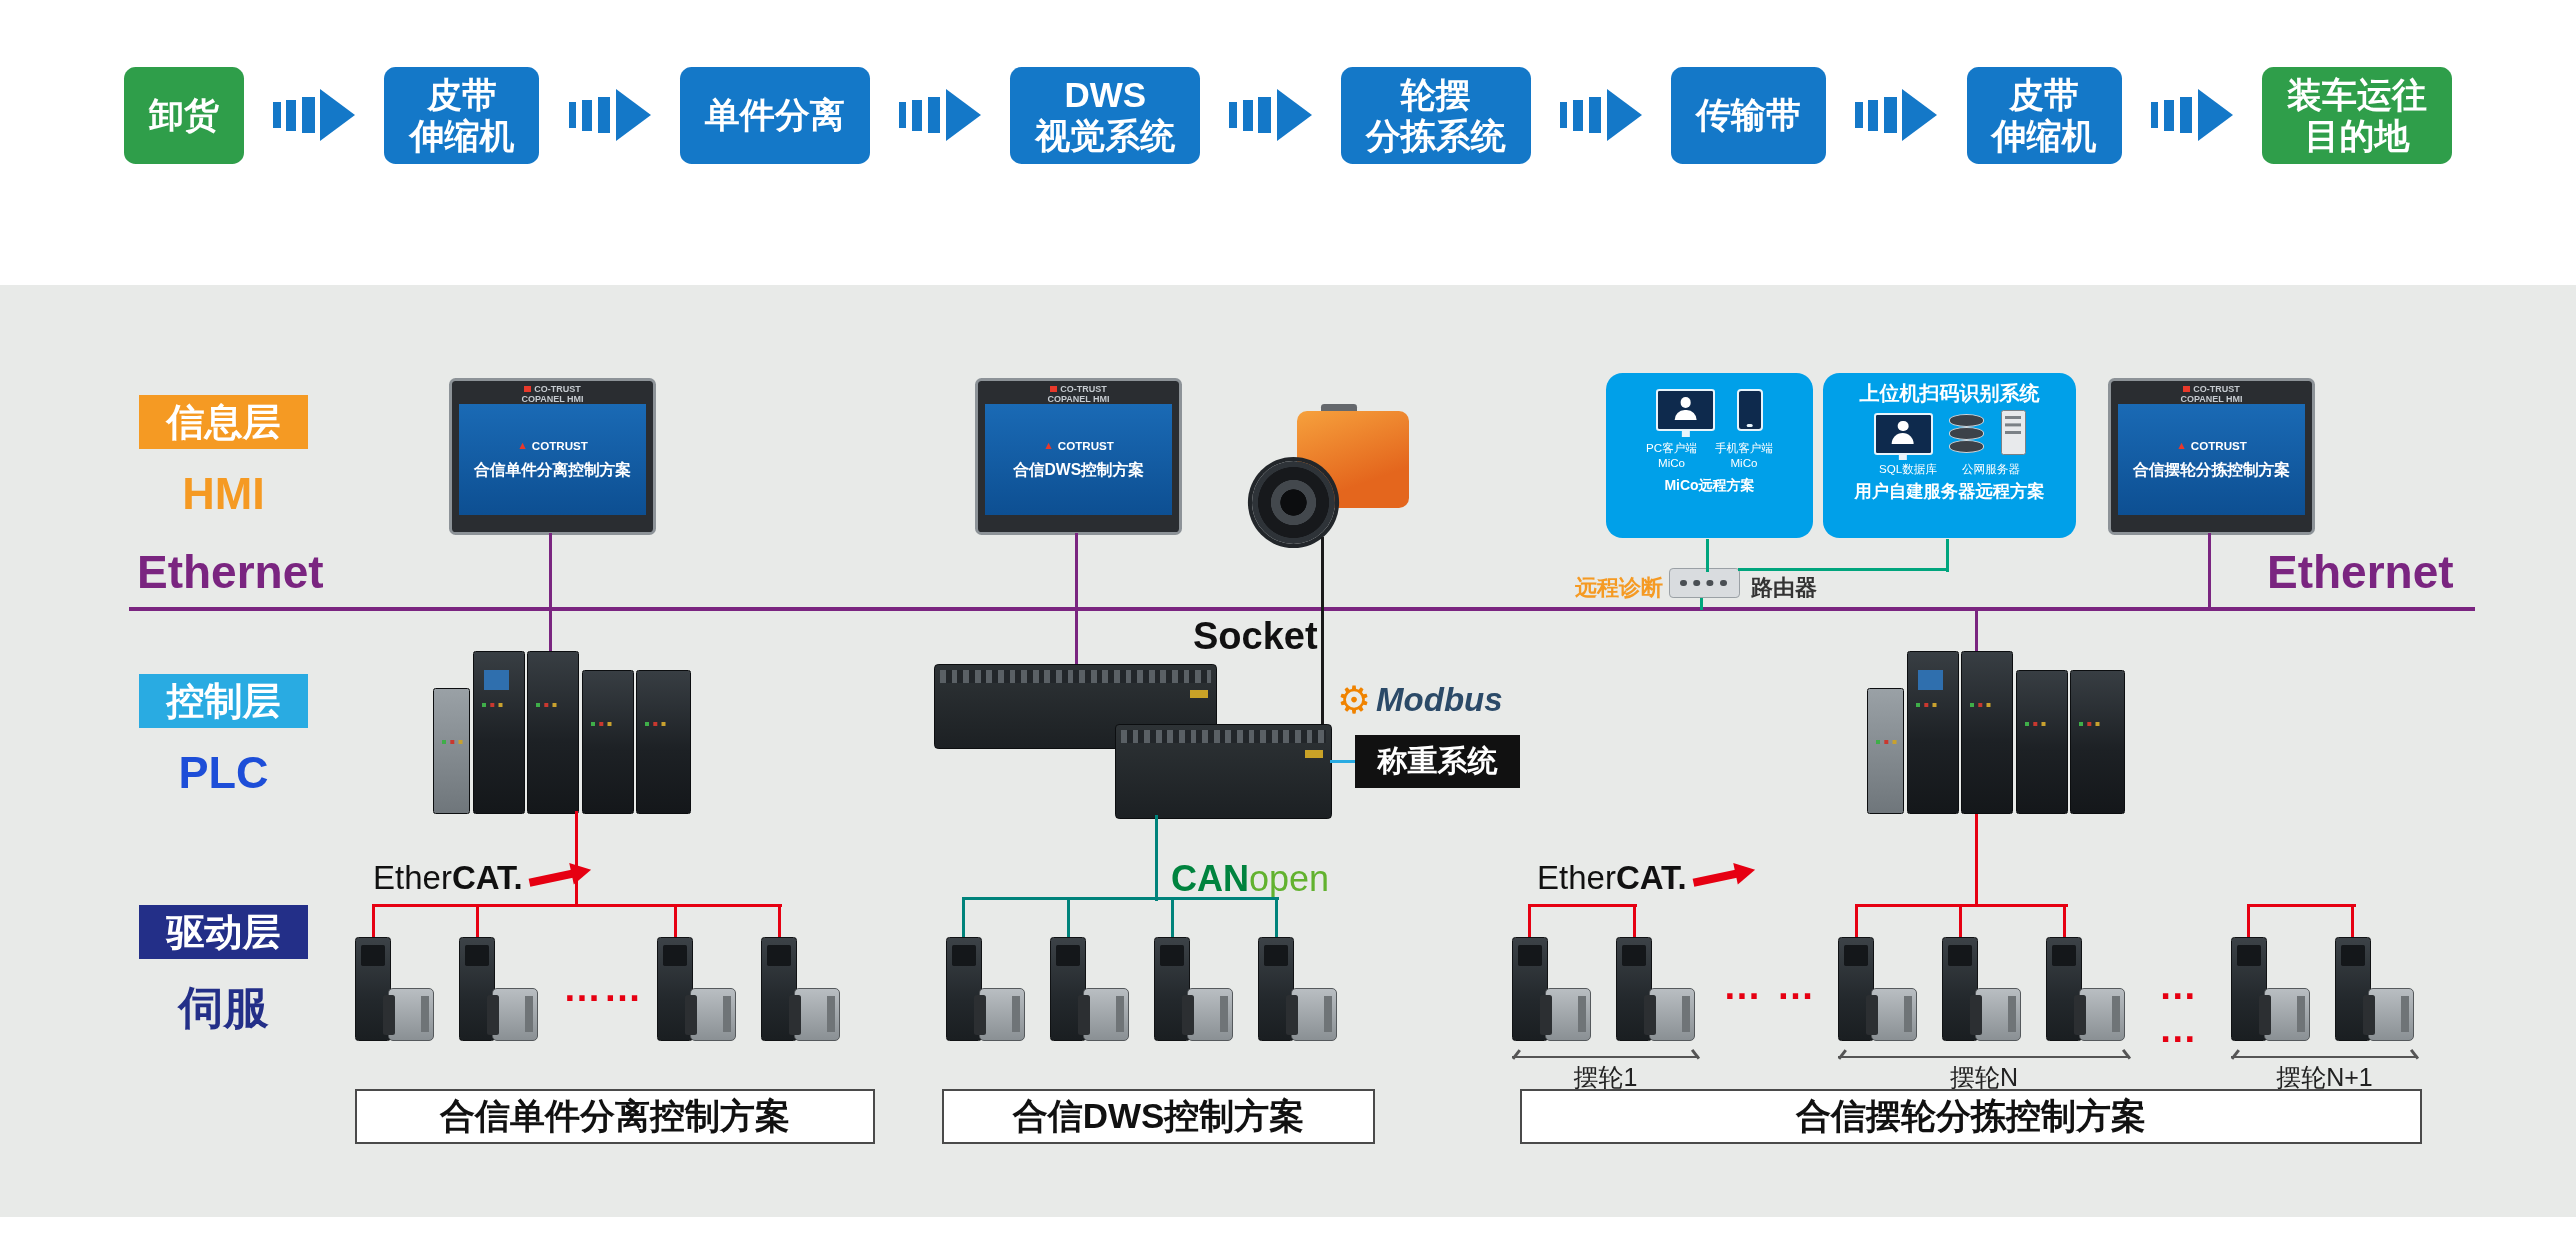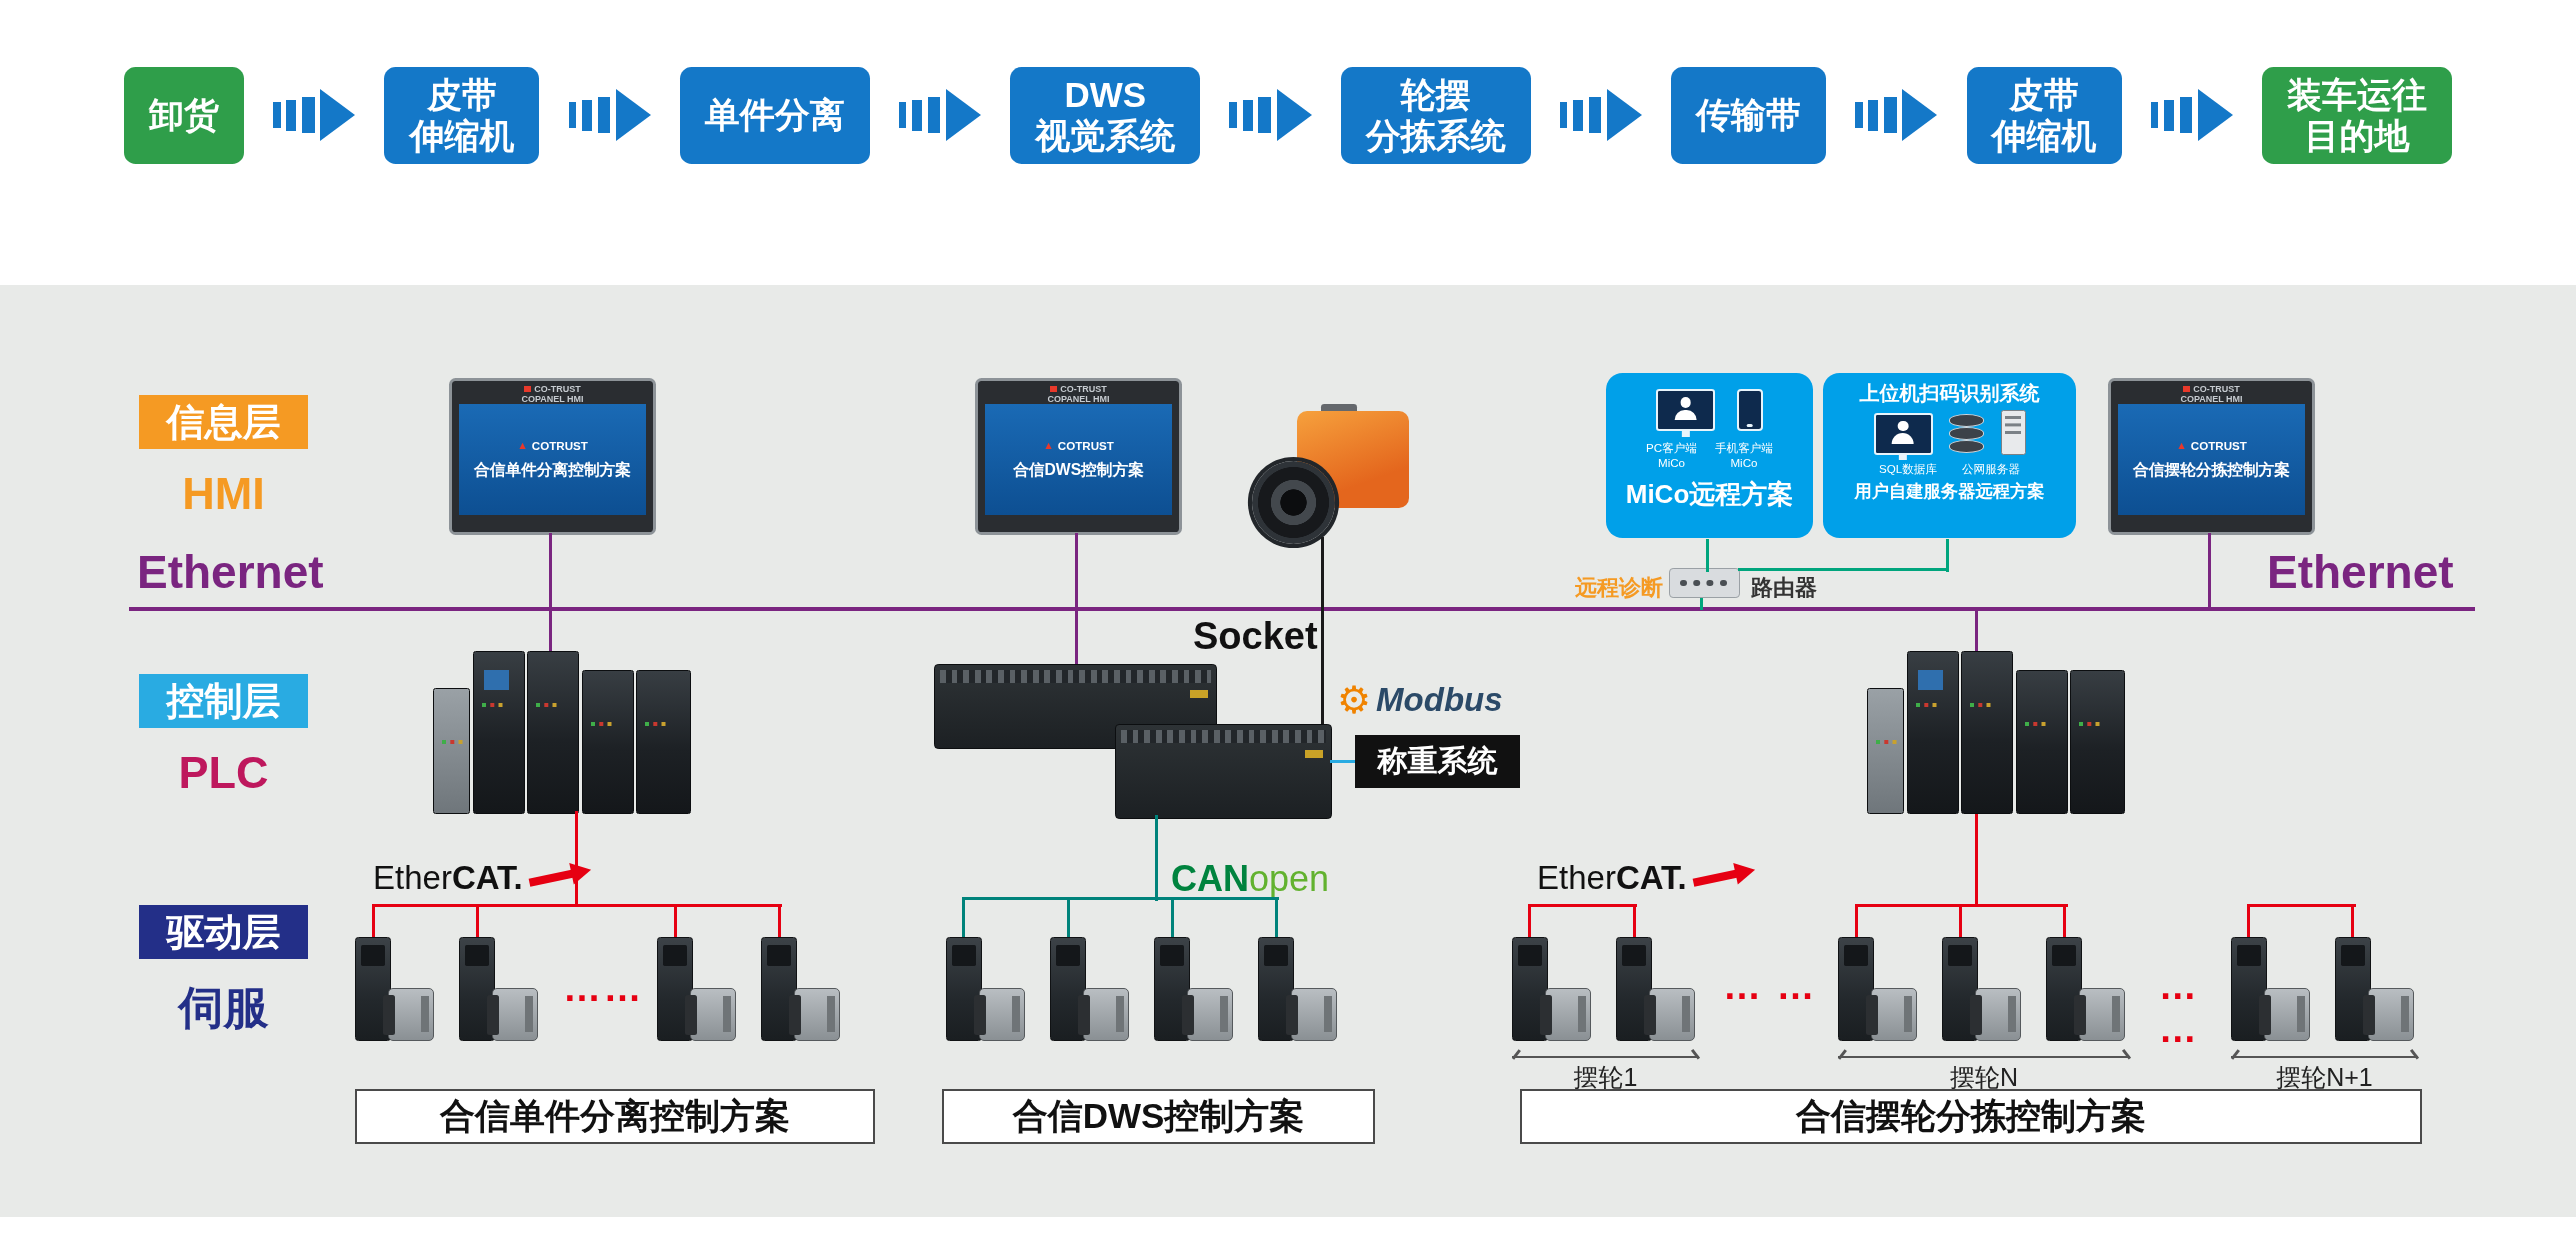--- a/index.html
+++ b/index.html
@@ -56,21 +56,21 @@
   .cam-knob{position:absolute;left:69px;top:-6.6px;width:36px;height:10px;background:#64686c;border-radius:3.3px;}
   .cam-lens{position:absolute;left:0;top:50px;width:83px;height:83px;border-radius:50%;
     background:radial-gradient(circle,#0c0d0f 0 22%,#43484d 23% 38%,#17191c 39% 60%,#2e3338 61% 80%,#0b0c0e 81%);
     box-shadow:0 0 0 4.1px #22262a;}
   .socket-label{position:absolute;left:1193px;top:615px;font-size:38px;font-weight:700;color:#111;}
   
   .remote-box{position:absolute;top:373px;height:165px;background:#00a0e9;border-radius:16.5px;
     box-sizing:border-box;color:#fff;display:flex;flex-direction:column;align-items:center;}
   .mico-box{left:1606px;width:207px;padding-top:13.2px;}
   .server-box{left:1823px;width:253px;padding-top:6.6px;}
-  .remote-title{font-size:26px;font-weight:700;}
+  .remote-title{font-size:14px;font-weight:700;}
   .remote-sub{font-size:17.3px;font-weight:700;}
   .icon-row{display:flex;align-items:flex-end;gap:21.5px;margin:3.3px 0 1.7px 0;}
   .label-row{display:flex;gap:18px;justify-content:center;}
   .mini-label{font-size:11.6px;text-align:center;line-height:1.25;}
   .icon-monitor{position:relative;width:55px;height:38px;background:#0e2a4d;border:2.5px solid #e8f4fb;border-radius:3.3px;}
   .icon-monitor .user{position:absolute;left:50%;top:5.8px;transform:translateX(-50%);width:10.7px;height:10.7px;
     background:#fff;border-radius:50%;}
   .icon-monitor .user::after{content:"";position:absolute;top:12.4px;left:-5.8px;width:22px;height:10.7px;
     background:#fff;border-radius:11.6px 11.6px 0 0;}
   .icon-monitor .stand{position:absolute;left:50%;bottom:-7.4px;transform:translateX(-50%);
@@ -209,21 +209,21 @@
       <i class="fa-b3"></i>
       <i class="fa-tri"></i>
     </div>
   <div class="flow-box green pre">装车运往
 目的地</div>
 </div>
 
 <div class="layer-badge" style="top:395px;background:#f59a23;">信息层</div>
 <div class="layer-sub" style="top:468px;color:#f59a23;">HMI</div>
 <div class="layer-badge" style="top:674px;background:#29abe2;">控制层</div>
-<div class="layer-sub" style="top:747px;color:#be185d;">PLC</div>
+<div class="layer-sub" style="top:747px;color:#1d4ed8;">PLC</div>
 <div class="layer-badge" style="top:905px;background:#232f88;">驱动层</div>
 <div class="layer-sub" style="top:978px;color:#232f88;">伺服</div>
 
 <div class="eth-label" style="left:137px;top:545px;">Ethernet</div>
 <div class="eth-label" style="left:2267px;top:545px;">Ethernet</div>
 <div class="ln p" style="left:129px;top:607px;width:2346px;height:4.1px;"></div>
 
 <div class="hmi-panel" style="left:449px;top:378px;">
   <div class="hmi-top">
       <span class="hmi-brand">CO-TRUST</span>

